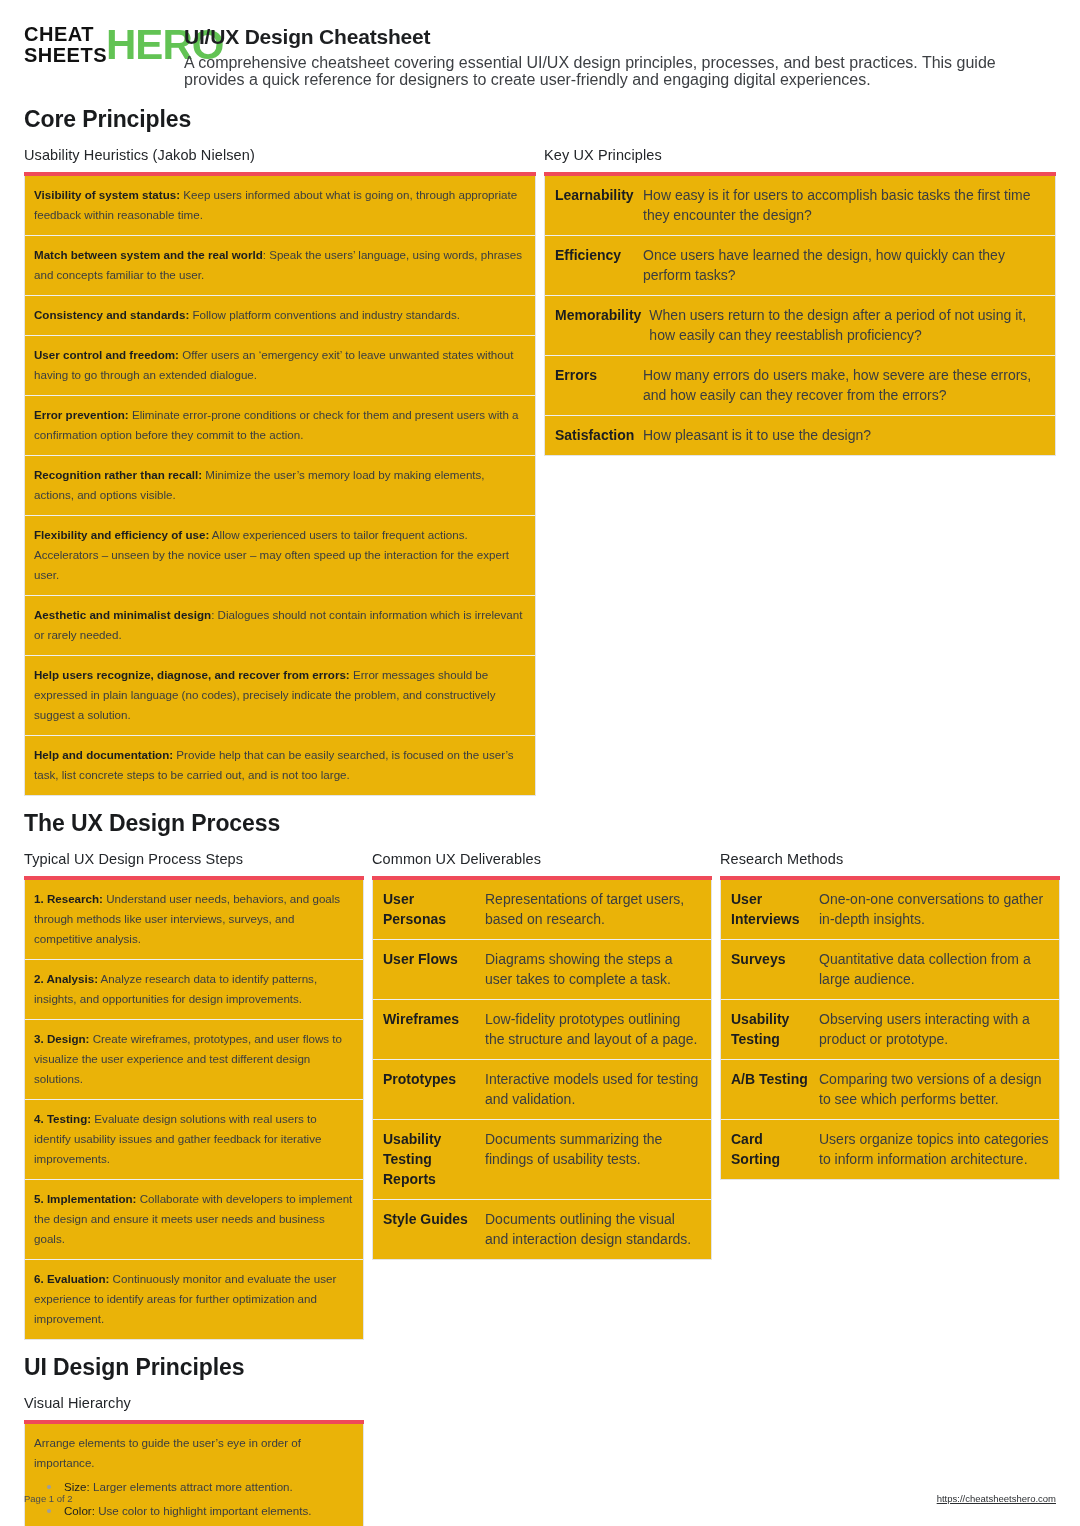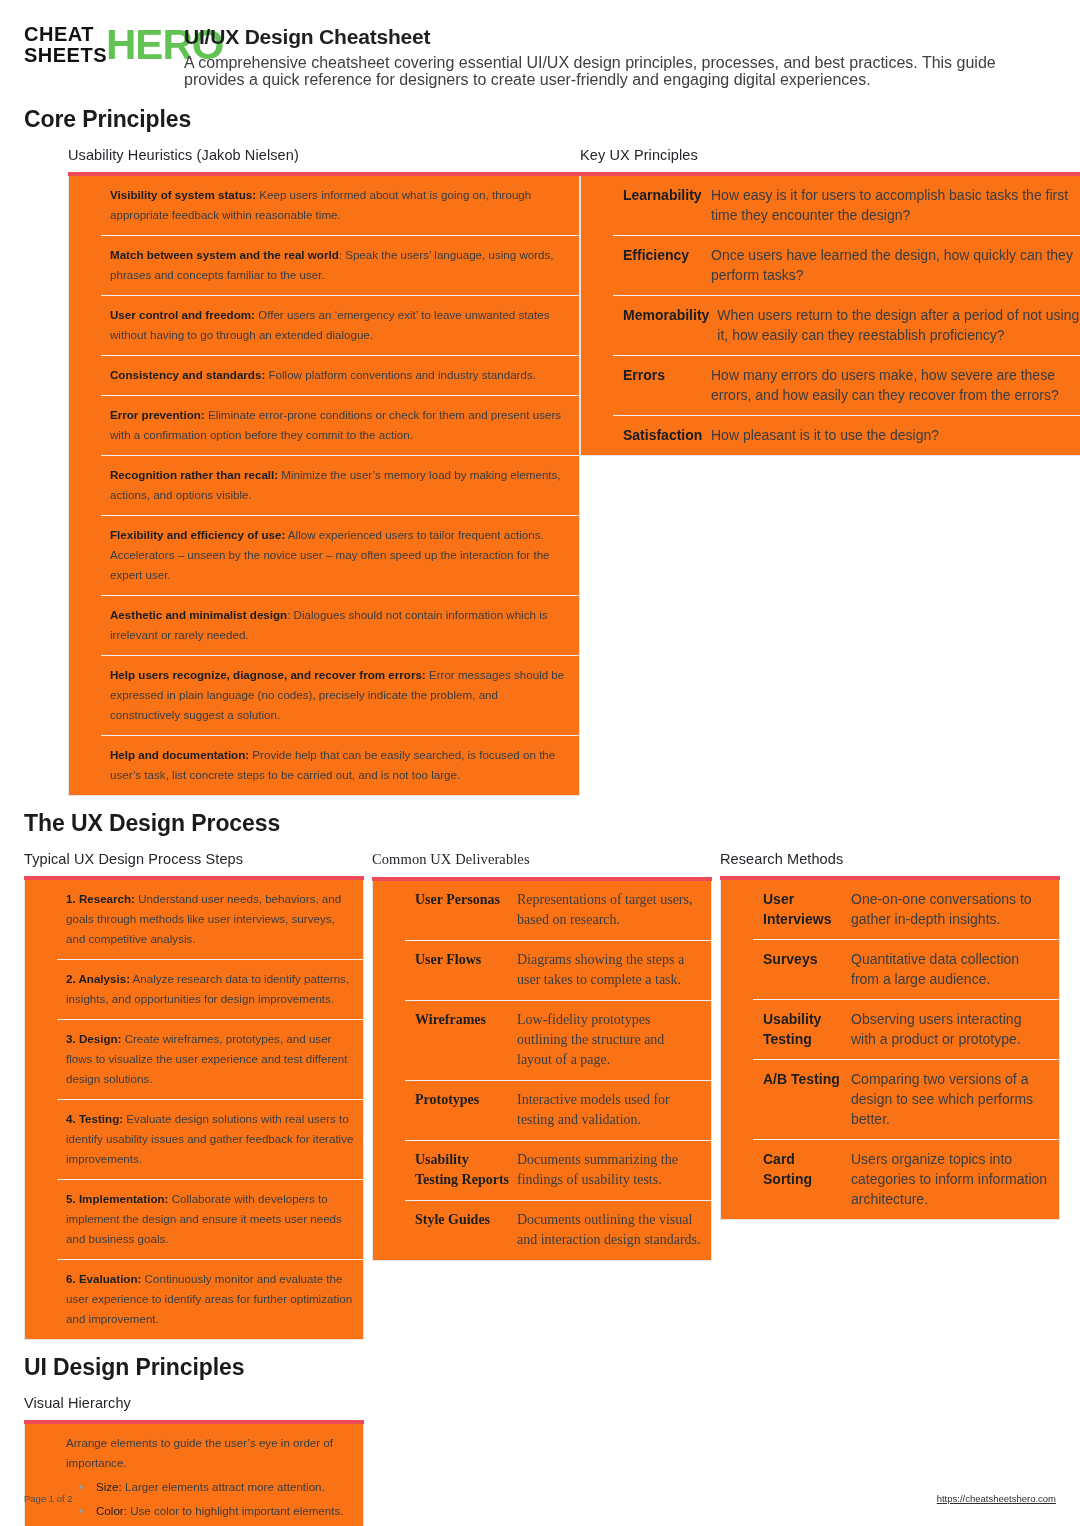--- a/index.html
+++ b/index.html
@@ -89,22 +89,21 @@
     font-weight: 400;
     color: #23262a;
     margin-bottom: 9px;
     letter-spacing: 0.1px;
   }
 
   
   .card {
     border: 1px solid #e3e4e6;
     border-top: none;
-    background: #f97316;
-    padding-left: 32px;
+    background: #eab308;
   }
   .card-accent {
     height: 4px;
     background: #ef4a59;
     width: 100%;
   }
 
   .row {
     padding: 9px 9px 10px 9px;
     border-bottom: 1px solid #eeeff0;
@@ -131,33 +130,33 @@
   }
   .ddesc {
     color: #3a3d41;
     padding: 9px 10px 10px 0;
     flex: 1 1 auto;
   }
 
   
   .two-col {
     display: flex;
+    gap: 8px;
     align-items: flex-start;
-    margin-left: 44px;
   }
   .col-left  { width: 512px; flex: 0 0 512px; }
   .col-right { width: 512px; flex: 0 0 512px; }
 
   .three-col {
     display: flex;
     gap: 8px;
     align-items: flex-start;
   }
   .c1 { width: 340px; flex: 0 0 340px; }
-  .c2 { width: 340px; flex: 0 0 340px; font-family: Liberation Serif, serif; }
+  .c2 { width: 340px; flex: 0 0 340px; }
   .c3 { width: 340px; flex: 0 0 340px; }
 
   
   .kux .dterm { flex: 0 0 98px; }
   .deliv .dterm { flex: 0 0 112px; }
   .research .dterm { flex: 0 0 98px; }
 
   .bullets {
     list-style: none;
     margin: 4px 0 0 0;
@@ -225,22 +224,22 @@
   <div class="section-title">Core Principles</div>
 
   <div class="two-col">
 
     <div class="col-left">
       <div class="block-title">Usability Heuristics (Jakob Nielsen)</div>
       <div class="card-accent"></div>
       <div class="card">
         <div class="row"><b>Visibility of system status:</b><span> Keep users informed about what is going on, through appropriate feedback within reasonable time.</span></div>
         <div class="row"><b>Match between system and the real world</b><span>: Speak the users’ language, using words, phrases and concepts familiar to the user.</span></div>
+        <div class="row"><b>Consistency and standards:</b><span> Follow platform conventions and industry standards.</span></div>
         <div class="row"><b>User control and freedom:</b><span> Offer users an ‘emergency exit’ to leave unwanted states without having to go through an extended dialogue.</span></div>
-        <div class="row"><b>Consistency and standards:</b><span> Follow platform conventions and industry standards.</span></div>
         <div class="row"><b>Error prevention:</b><span> Eliminate error-prone conditions or check for them and present users with a confirmation option before they commit to the action.</span></div>
         <div class="row"><b>Recognition rather than recall:</b><span> Minimize the user’s memory load by making elements, actions, and options visible.</span></div>
         <div class="row"><b>Flexibility and efficiency of use:</b><span> Allow experienced users to tailor frequent actions. Accelerators – unseen by the novice user – may often speed up the interaction for the expert user.</span></div>
         <div class="row"><b>Aesthetic and minimalist design</b><span>: Dialogues should not contain information which is irrelevant or rarely needed.</span></div>
         <div class="row"><b>Help users recognize, diagnose, and recover from errors:</b><span> Error messages should be expressed in plain language (no codes), precisely indicate the problem, and constructively suggest a solution.</span></div>
         <div class="row"><b>Help and documentation:</b><span> Provide help that can be easily searched, is focused on the user’s task, list concrete steps to be carried out, and is not too large.</span></div>
       </div>
     </div>
 
     <div class="col-right">

